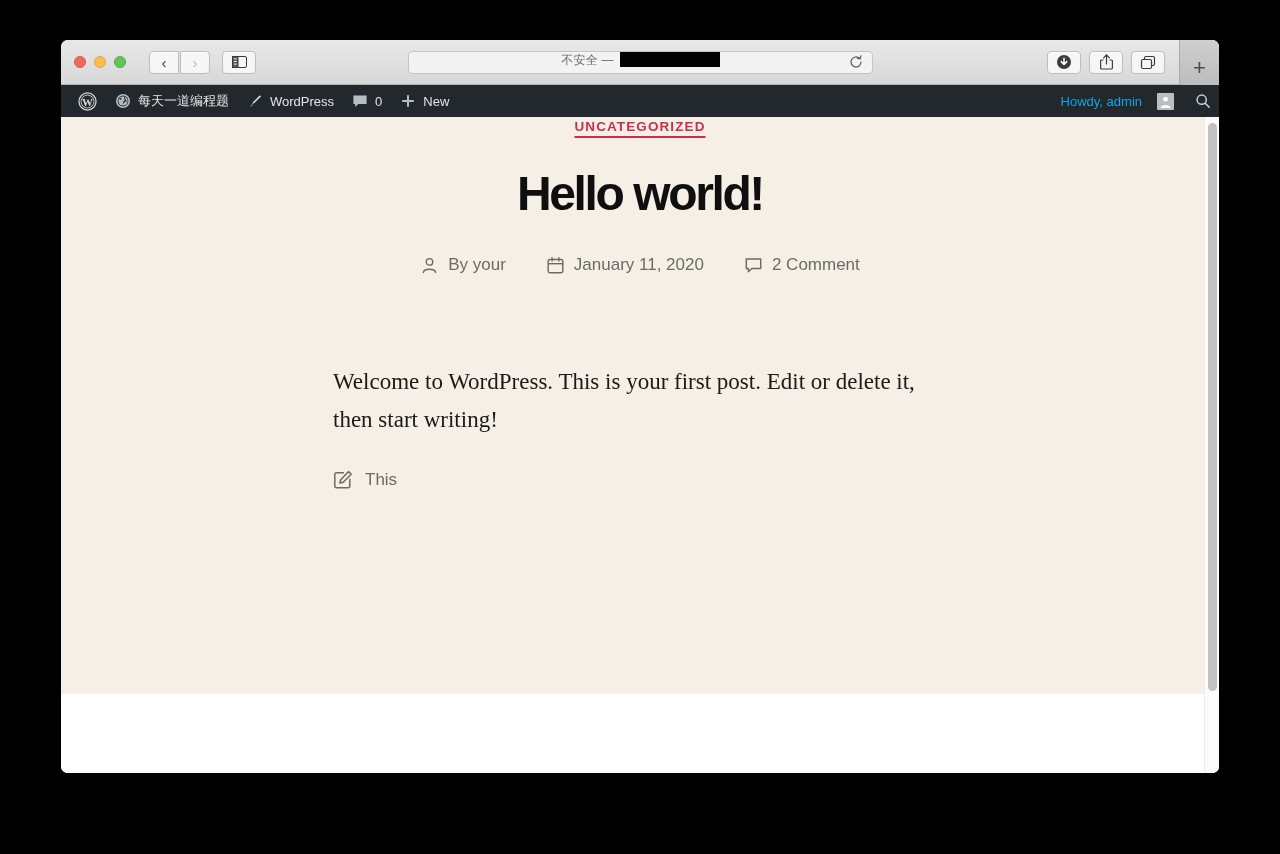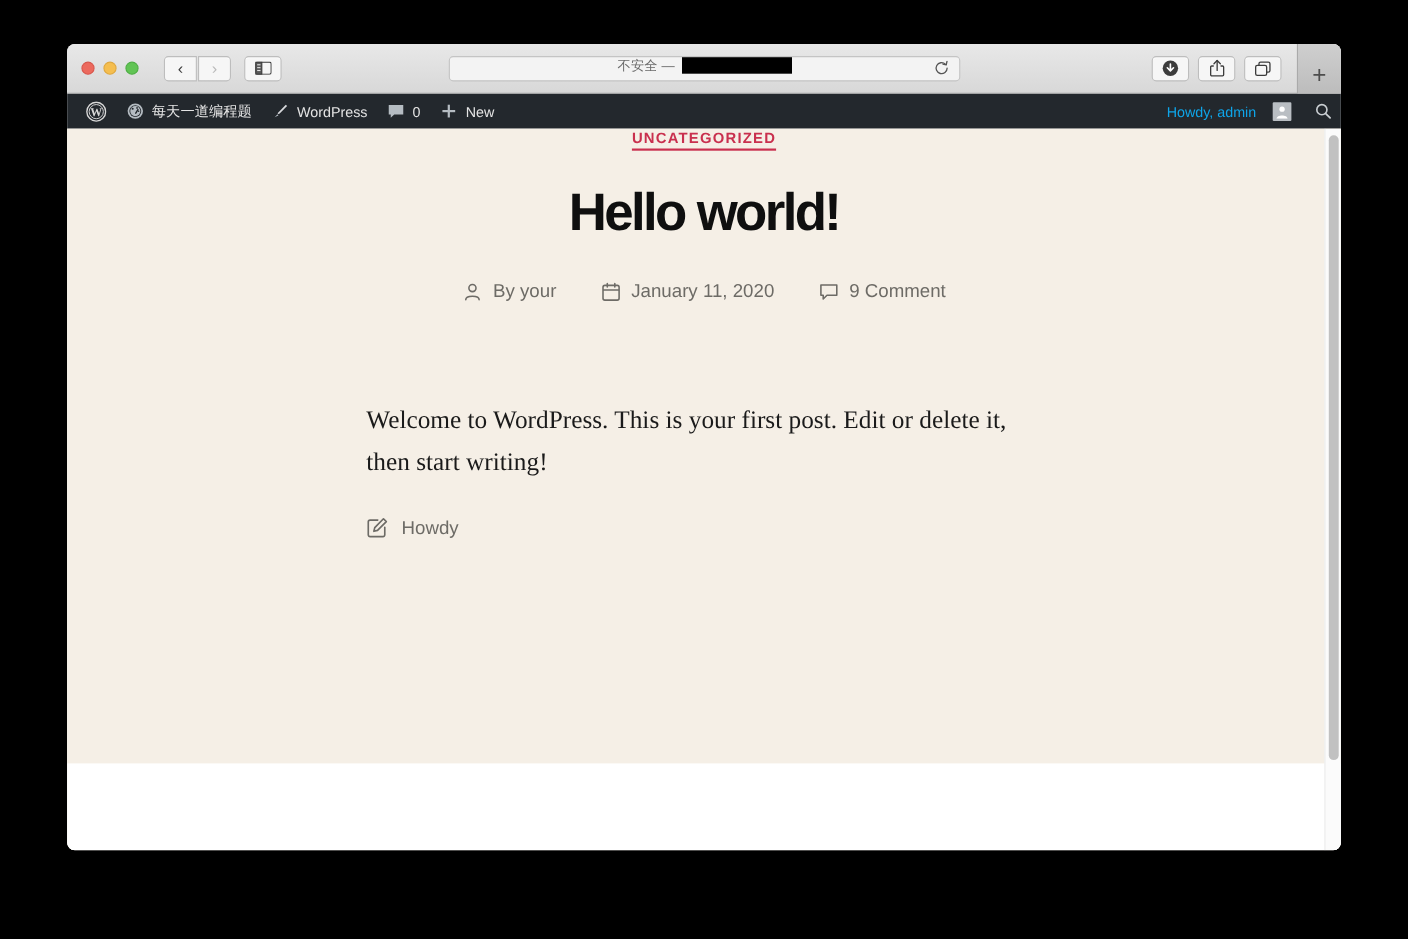--- a/index.html
+++ b/index.html
@@ -373,36 +373,36 @@
             </span>
             <span>January 11, 2020</span>
           </span>
 
           <span class="meta-item">
             <span>
               <svg width="19" height="19" viewBox="0 0 20 20">
                 <path d="M2.4 3.2 H17.6 V13.1 H8.2 L4.6 16.6 V13.1 H2.4 Z" fill="none" stroke="#6d6b66" stroke-width="1.5" stroke-linejoin="round"></path>
               </svg>
             </span>
-            <span>9 Comment</span>
+            <span>2 Comment</span>
           </span>
         </div>
       </header>
 
       <div id="post-body">Welcome to WordPress. This is your first post. Edit or delete it, then start writing!</div>
 
       <a id="edit-link">
         <span>
           <svg width="20" height="20" viewBox="0 0 20 20">
             <path d="M10.4 2.8 H3.4 A1.6 1.6 0 0 0 1.8 4.4 V16.2 A1.6 1.6 0 0 0 3.4 17.8 H15.2
                      A1.6 1.6 0 0 0 16.8 16.2 V9.4" fill="none" stroke="#6d6b66" stroke-width="1.5" stroke-linecap="round"></path>
             <path d="M15.6 1.6 L18.2 4.2 L10.2 12.2 L6.9 13 L7.7 9.7 Z" fill="none" stroke="#6d6b66" stroke-width="1.5" stroke-linejoin="round"></path>
           </svg>
         </span>
-        <span>Howdy</span>
+        <span>This</span>
       </a>
     </div>
 
     <div id="post-white-area"></div>
 
     <div id="page-scrollbar">
       <div id="page-scrollbar-thumb"></div>
     </div>
   </div>
 </div>

